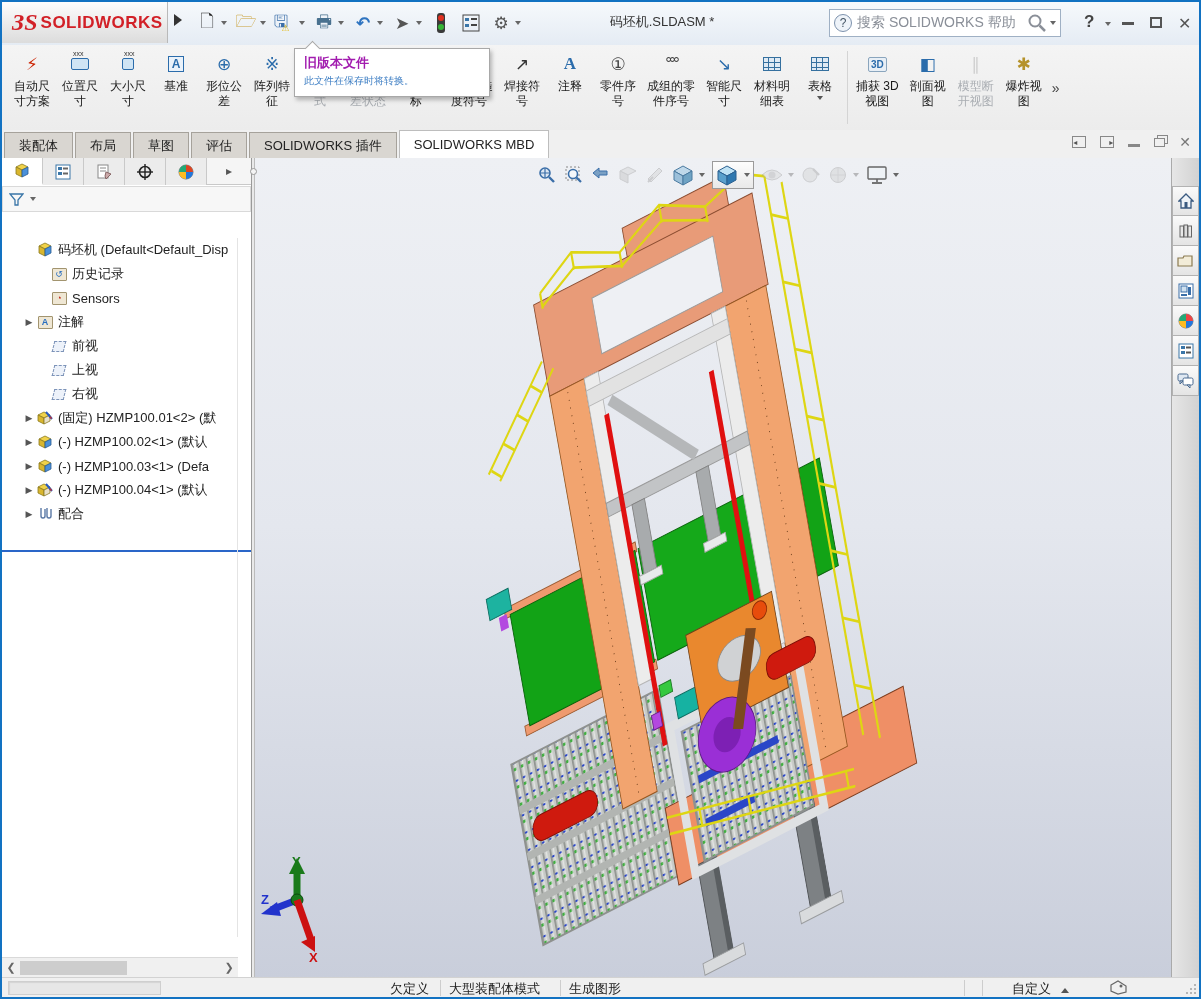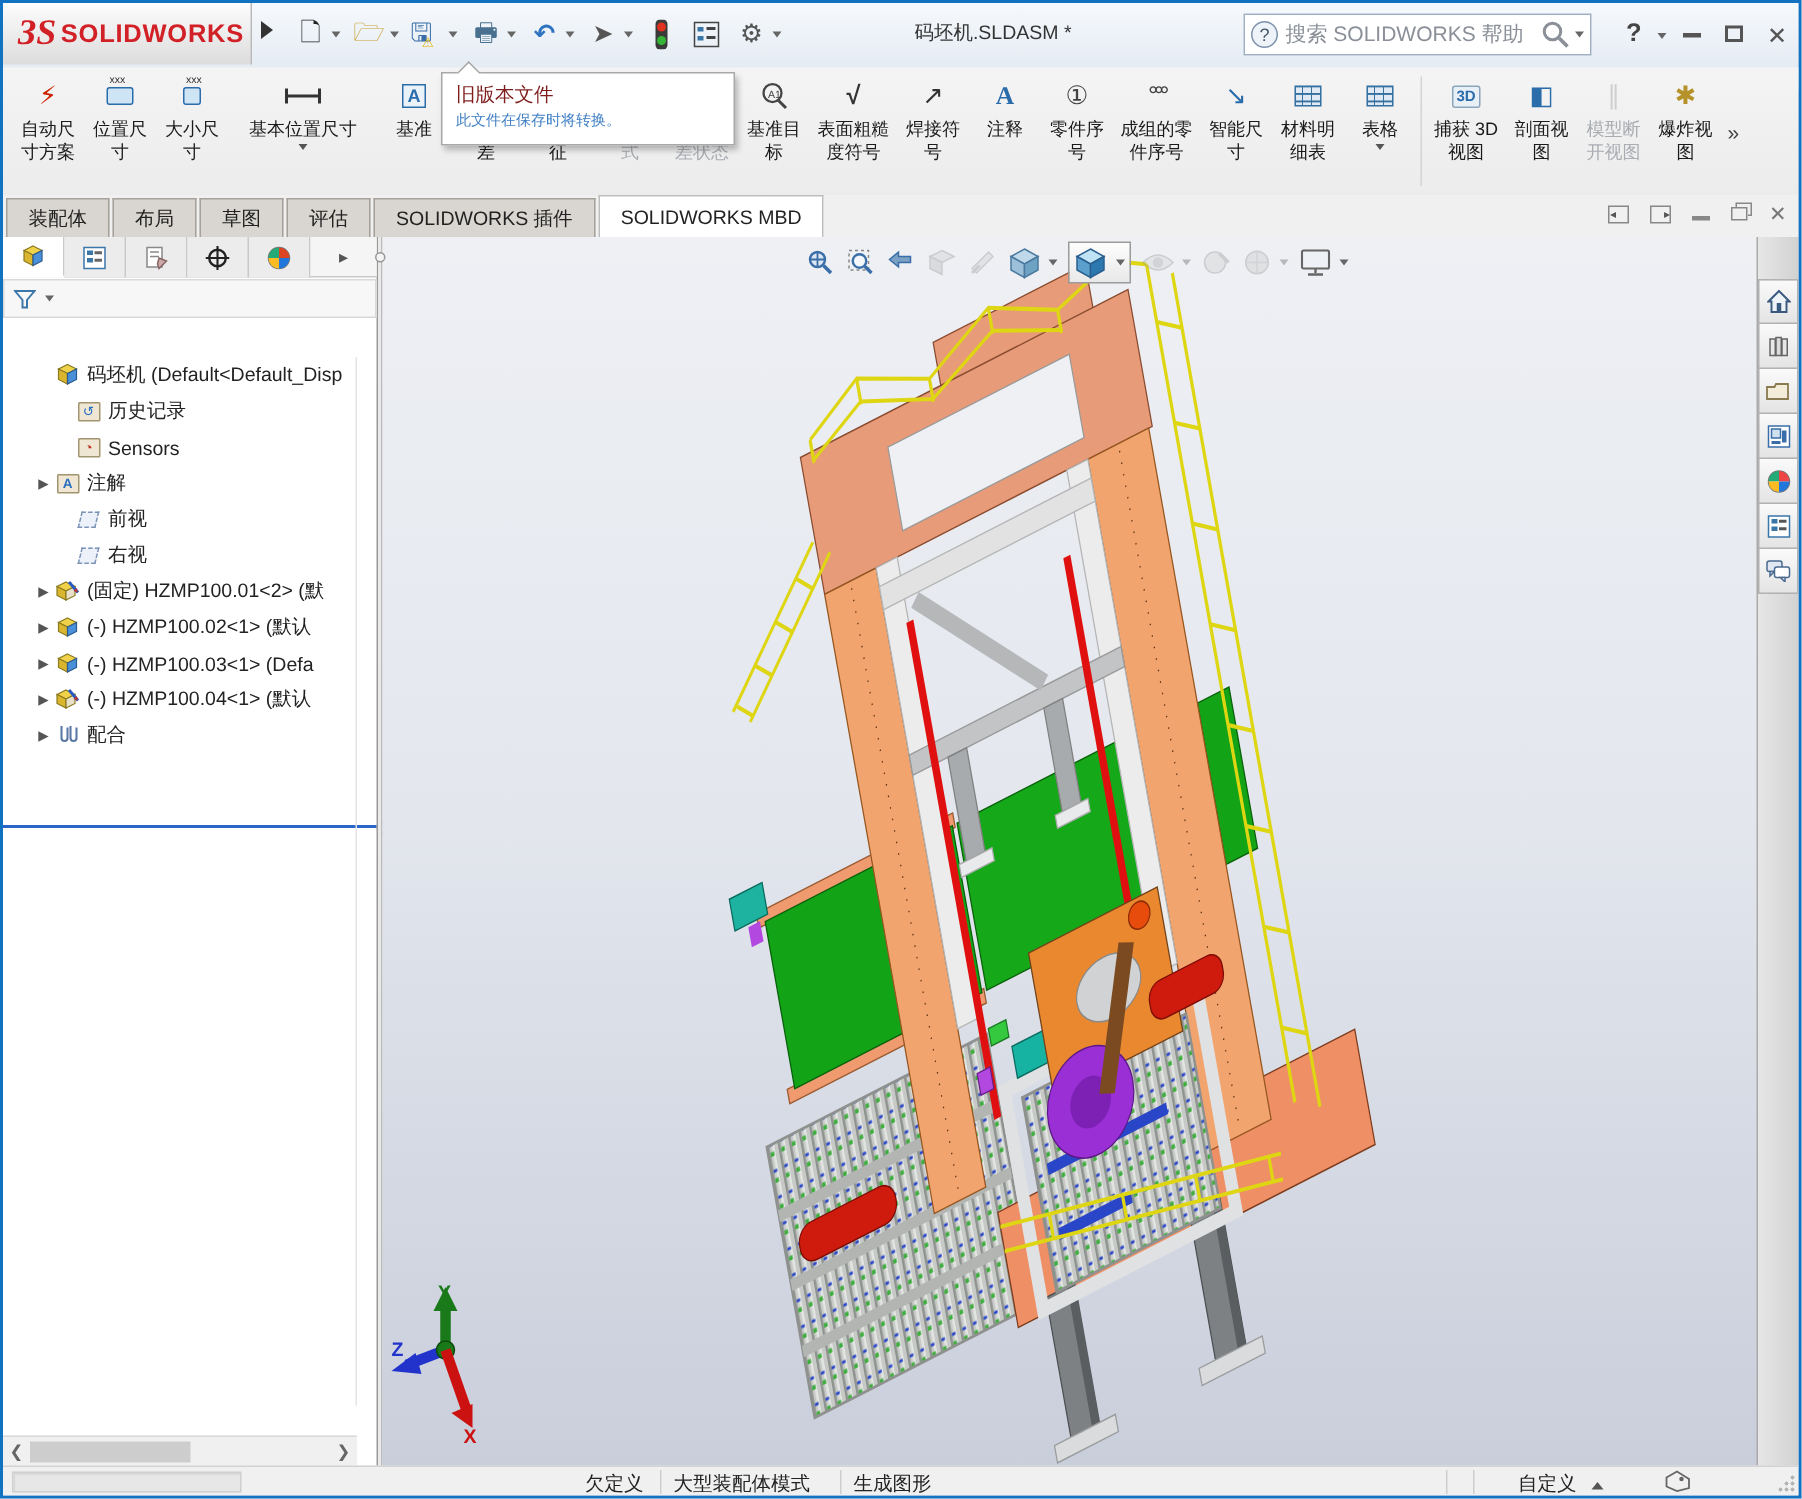--- a/index.html
+++ b/index.html
@@ -44,21 +44,21 @@
   .datumA{width:16px;height:16px;border:1px solid #2b6cab;color:#2b6cab;font-weight:bold;font-size:12px;display:flex;align-items:center;justify-content:center;background:#eaf2fa}
   .gridico{width:18px;height:14px;border:1px solid #35709f;background:
      linear-gradient(#35709f 1px,transparent 1px) 0 4px/100% 5px,
      linear-gradient(90deg,#35709f 1px,transparent 1px) 4px 0/6px 100%,#dfeaf4}
   .noteA{font-family:"Liberation Serif","DejaVu Serif",serif;font-weight:bold;font-size:19px;color:#2b6cab}
   .t3d{font-size:10px;font-weight:bold;color:#2b6cab;border:1px solid #8aa5bd;padding:1px 2px;border-radius:2px;background:#e8eff6}
 
   
   .tooltip{position:absolute;left:292px;top:46px;width:196px;height:49px;background:#fff;border:1px solid #a8a8a8;box-shadow:2px 3px 4px rgba(0,0,0,.25);padding:4px 9px;z-index:50}
   .tooltip:before{content:"";position:absolute;left:12px;top:-6px;width:10px;height:10px;background:#fff;border-left:1px solid #a8a8a8;border-top:1px solid #a8a8a8;transform:rotate(45deg)}
-  .tt-title{font-size:13px;font-weight:normal;color:#7f1d1d;line-height:19px}
+  .tt-title{font-size:13px;font-weight:bold;color:#a21caf;line-height:19px}
   .tt-body{font-size:10px;color:#3f7fc4;line-height:18px}
 
   
   .tabbar{position:absolute;left:0;top:128px;width:1197px;height:28px;background:#f0f0f0;display:flex;align-items:flex-end}
   .ctab{height:26px;display:flex;align-items:center;justify-content:center;padding:0 14px;background:#d9d6d1;border:1px solid #a6a29b;border-bottom:none;margin-right:2px;font-size:13px;color:#222}
   .ctab.active{background:#fff;border-color:#bdbdbd;height:28px}
   .docwin-ctrl{position:absolute;right:8px;top:132px;display:flex;gap:14px;align-items:center;color:#777}
   .paneico{width:14px;height:12px;border:1px solid #888;display:flex;align-items:center;font-size:8px;color:#555}
   .rest-box{width:11px;height:9px;border:1px solid #888;box-shadow:3px -3px 0 -1px #f0f0f0,3px -3px 0 0 #888}
 
@@ -212,29 +212,20 @@
     </div>
     <div class="rbtn">
       <span class="ric">
           <span class="dimbox" style="width:12px">
             <i>xxx</i>
           </span>
         </span>
       <span class="rlbl">大小尺</span>
         <span class="rlbl">寸</span>
     </div>
-    <div class="rbtn" style="min-width:100px">
-      <span class="ric">
-          <span class="spandim">
-            <b></b>
-          </span>
-        </span>
-      <span class="rlbl">基本位置尺寸</span>
-      <span class="caret-d"></span>
-    </div>
     <div class="rbtn">
       <span class="ric">
           <span class="datumA">A</span>
         </span>
       <span class="rlbl">基准</span>
     </div>
     <div class="rbtn">
       <span class="ric">⊕</span>
       <span class="rlbl">形位公</span>
         <span class="rlbl">差</span>
@@ -441,20 +432,28 @@
           </span>
         <span>注解</span>
       </div>
       <div class="trow">
         <span class="texp"></span>
           <span class="indent"></span>
         <span class="tico">
             <span class="planeico"></span>
           </span>
         <span>前视</span>
+      </div>
+      <div class="trow">
+        <span class="texp"></span>
+          <span class="indent"></span>
+        <span class="tico">
+            <span class="planeico"></span>
+          </span>
+        <span>上视</span>
       </div>
       <div class="trow">
         <span class="texp"></span>
           <span class="indent"></span>
         <span class="tico">
             <span class="planeico"></span>
           </span>
         <span>右视</span>
       </div>
       <div class="trow">

